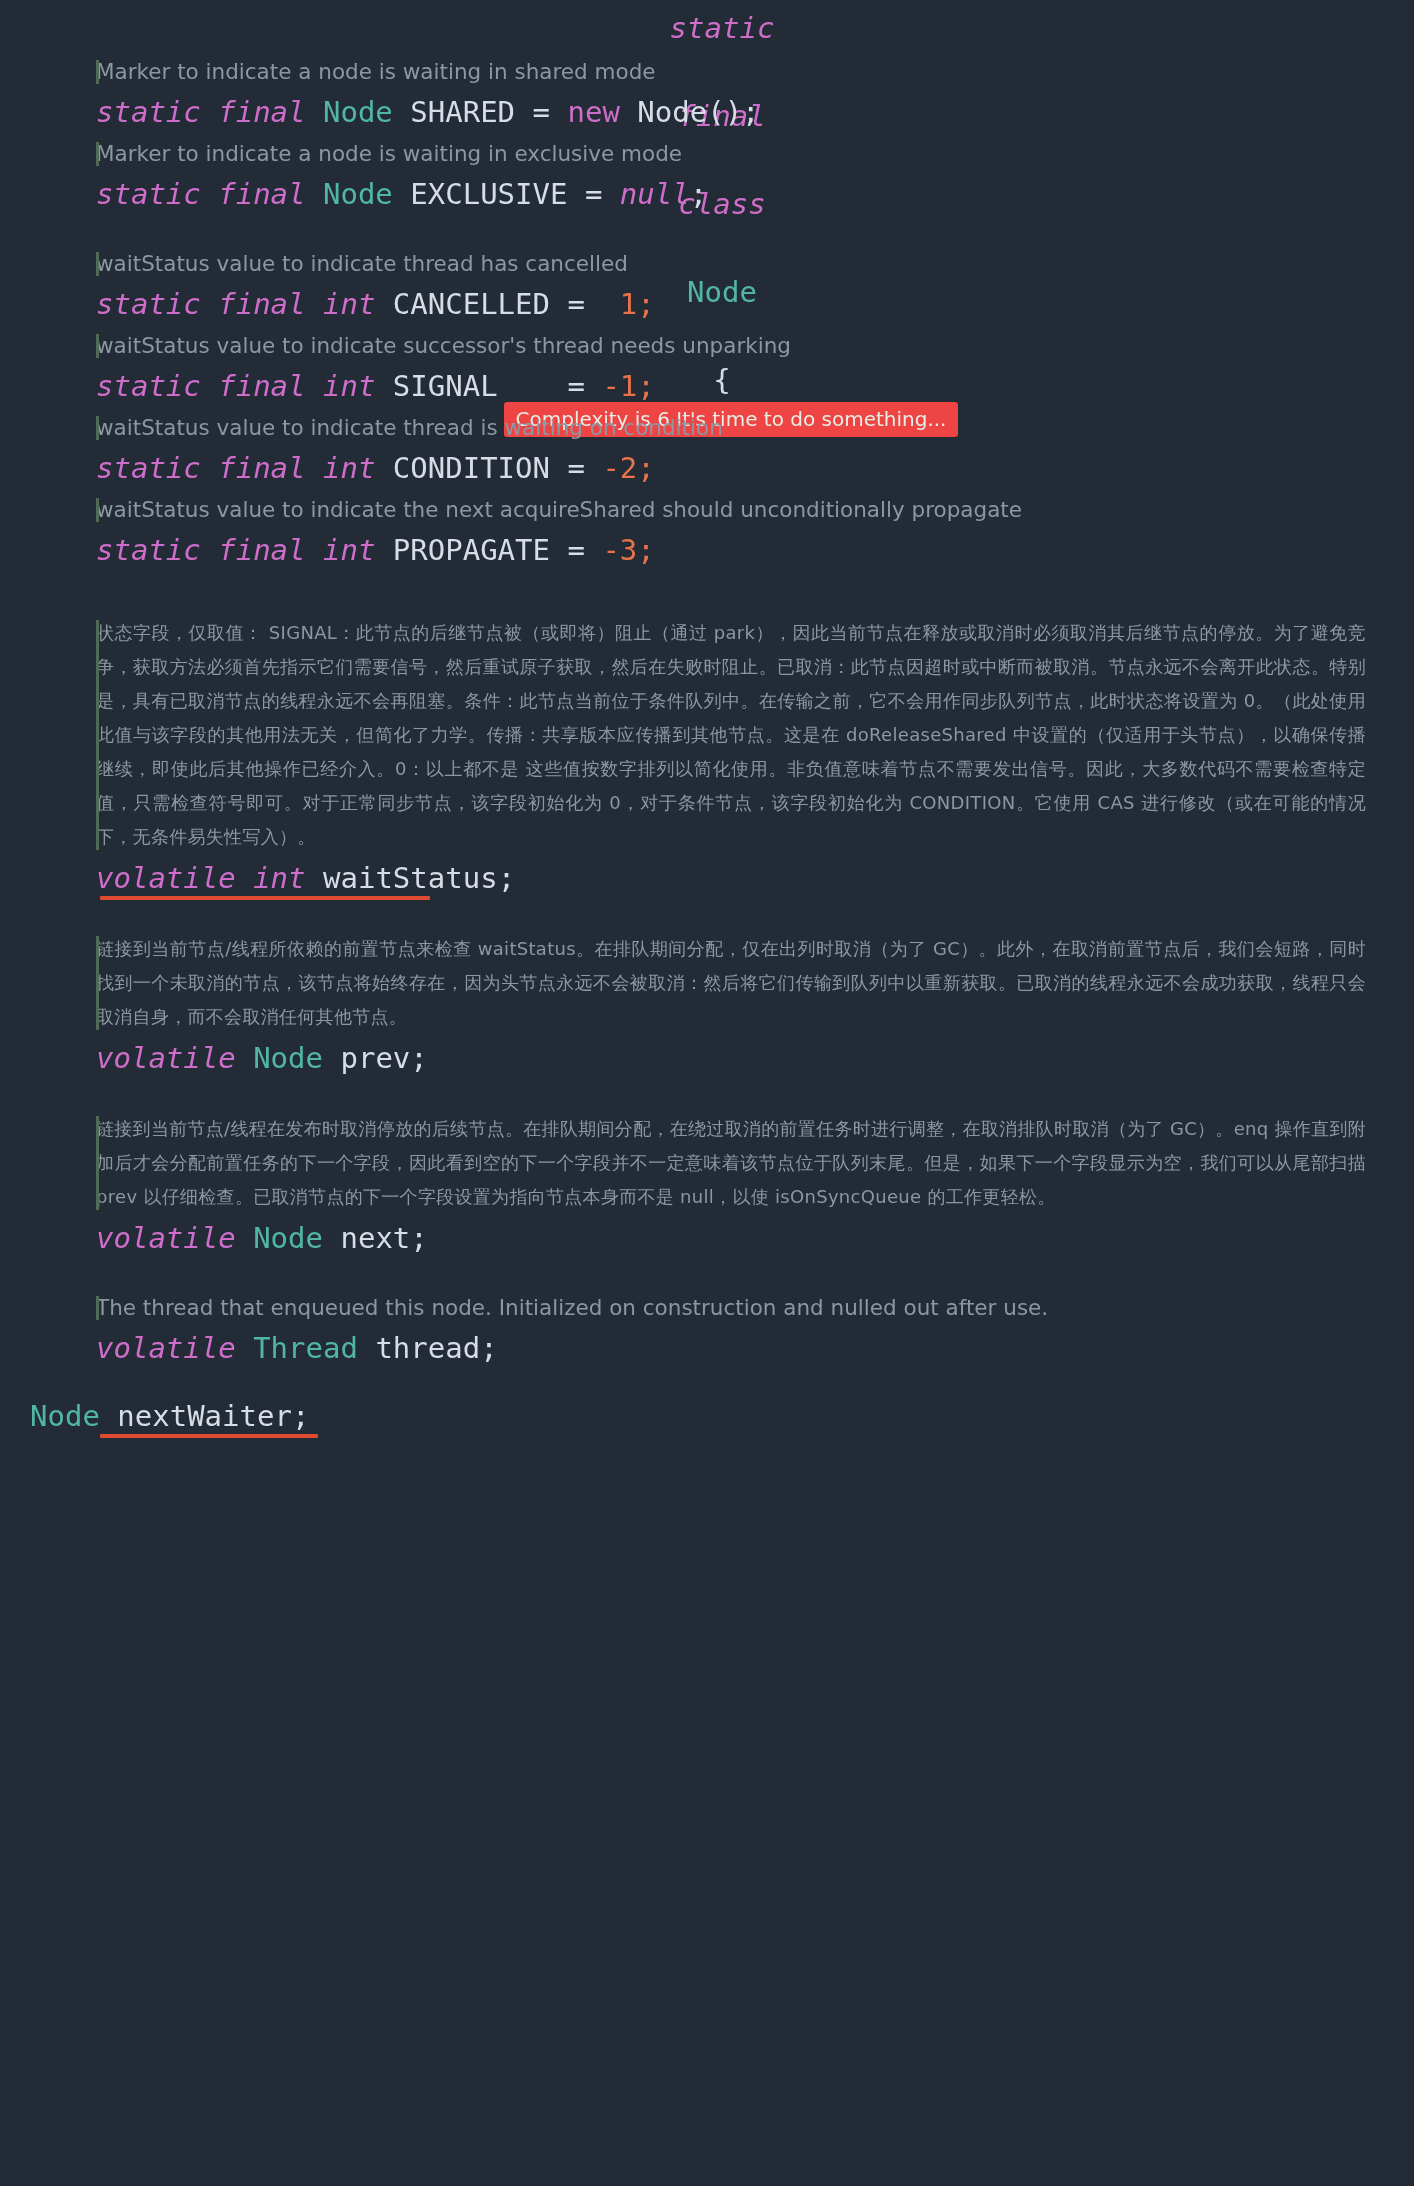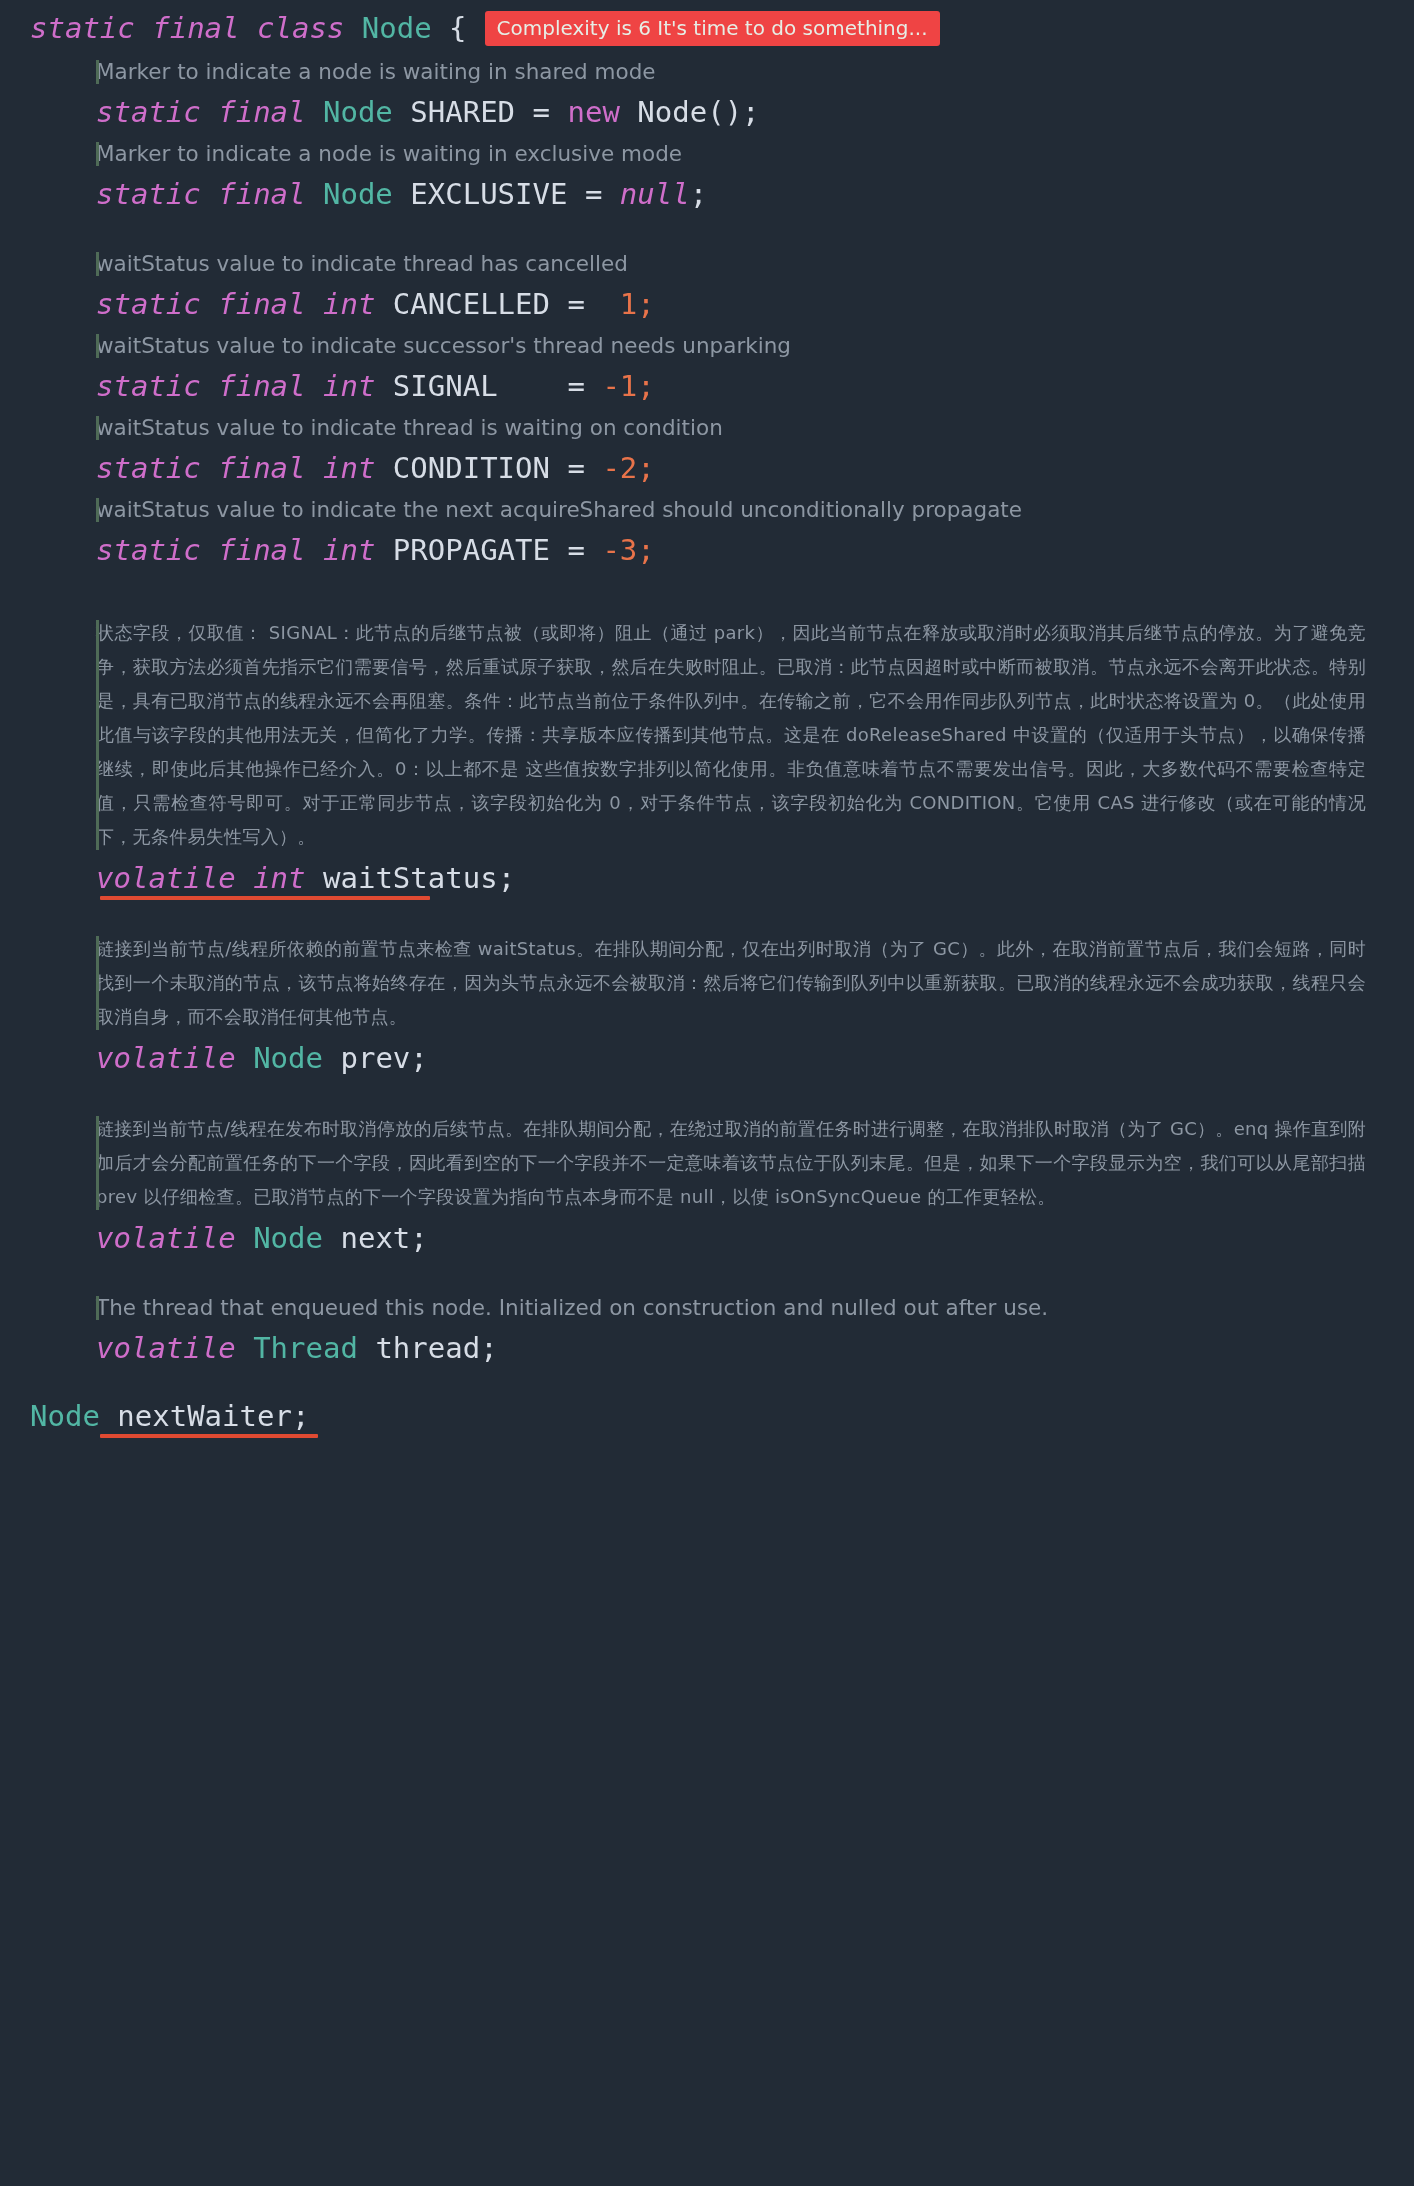--- a/index.html
+++ b/index.html
@@ -102,20 +102,21 @@
   
   .header-line {
     display: flex;
     align-items: center;
     padding-left: 30px;
     padding-top: 6px;
     height: 44px;
     font-size: 29px;
     line-height: 44px;
     white-space: pre;
+    flex-direction: column;
   }
   .hint-badge {
     margin-left: 18px;
     background: #ef4444;
     color: #e6eee6;
     font-family: "DejaVu Sans", sans-serif;
     font-size: 20px;
     line-height: 20px;
     padding: 7px 12px 8px 12px;
     border-radius: 3px;

